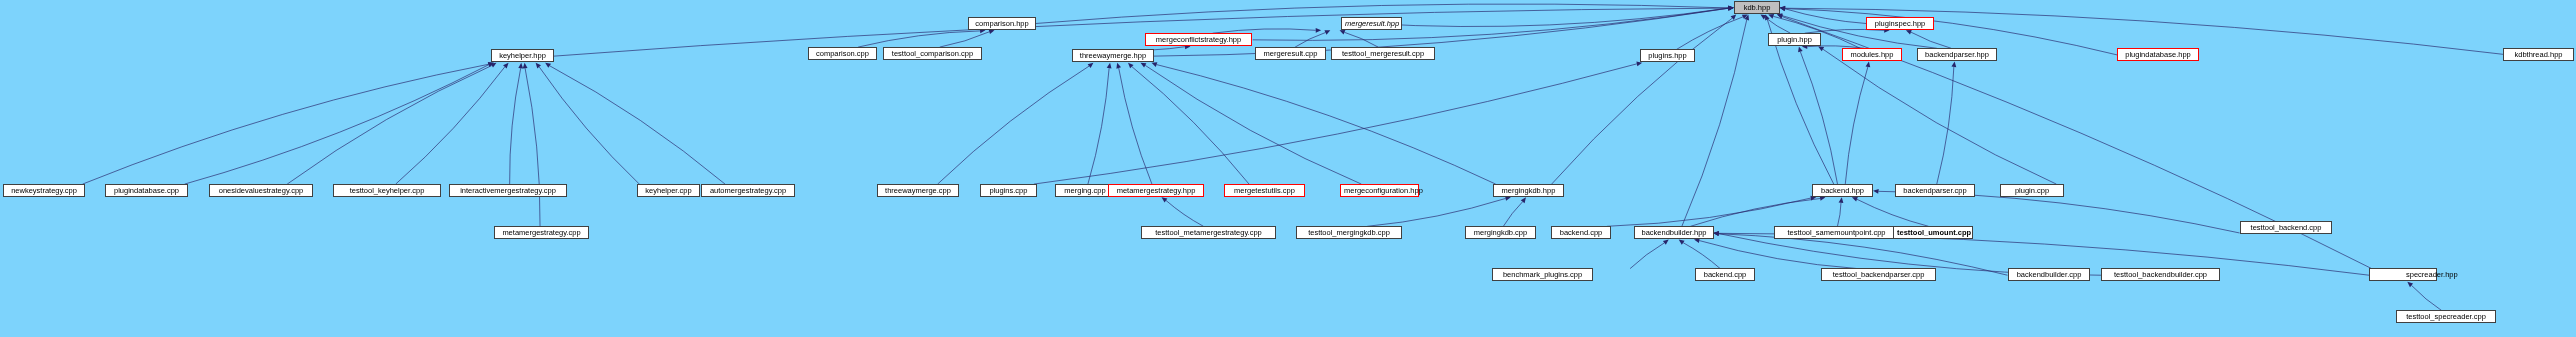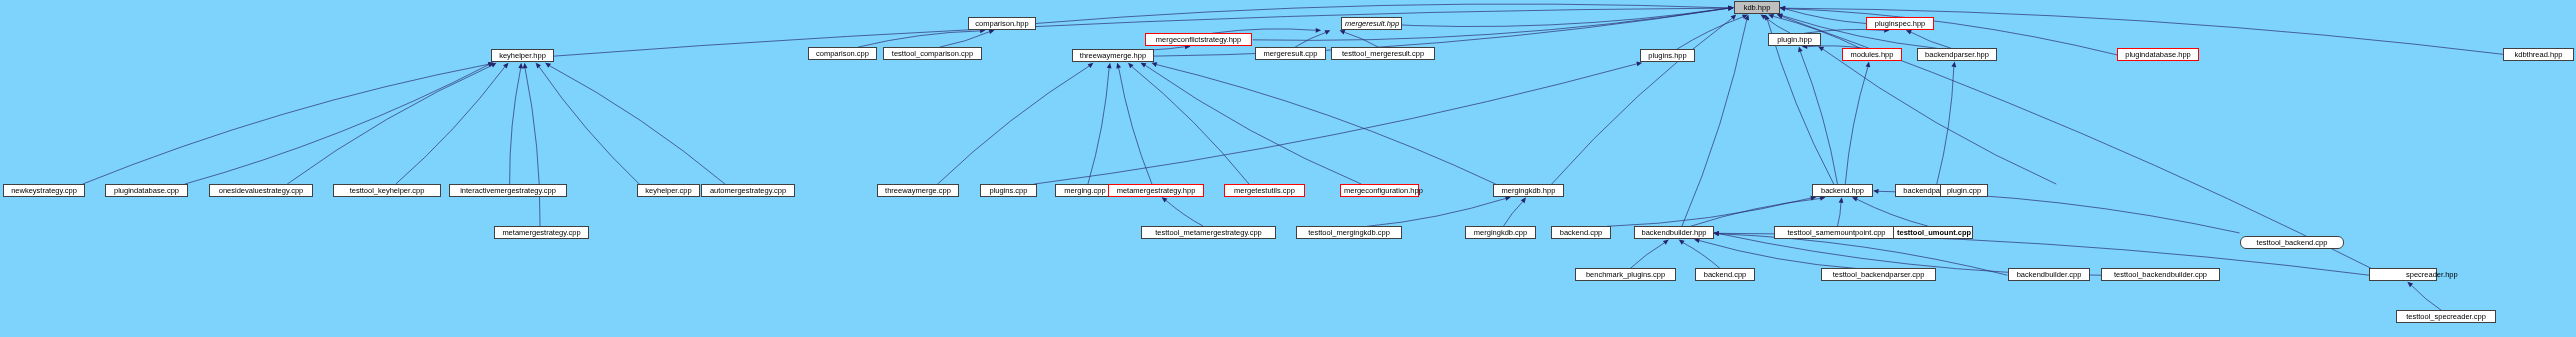--- a/index.html
+++ b/index.html
@@ -168,31 +168,31 @@
       <div class="node" style="left: 701px; top: 184px; width: 94px;">automergestrategy.cpp</div>
       <div class="node" style="left: 877px; top: 184px; width: 82px;">threewaymerge.cpp</div>
       <div class="node" style="left: 980px; top: 184px; width: 57px;">plugins.cpp</div>
       <div class="node" style="left: 1055px; top: 184px; width: 60px;">merging.cpp</div>
       <div class="node hl" style="left: 1108px; top: 184px; width: 96px;">metamergestrategy.hpp</div>
       <div class="node hl" style="left: 1224px; top: 184px; width: 81px;">mergetestutils.cpp</div>
       <div class="node hl" style="left: 1340px; top: 184px; width: 79px;">mergeconfiguration.hpp</div>
       <div class="node" style="left: 1493px; top: 184px; width: 71px;">mergingkdb.hpp</div>
       <div class="node" style="left: 1812px; top: 184px; width: 61px;">backend.hpp</div>
       <div class="node" style="left: 1895px; top: 184px; width: 80px;">backendparser.cpp</div>
-      <div class="node" style="left: 1940px; top: 184px; width: 48px;">plugin.cpp</div>
+      <div class="node" style="left: 2000px; top: 184px; width: 64px;">plugin.cpp</div>
       <div class="node" style="left: 494px; top: 226px; width: 95px;">metamergestrategy.cpp</div>
       <div class="node" style="left: 1141px; top: 226px; width: 135px;">testtool_metamergestrategy.cpp</div>
       <div class="node" style="left: 1296px; top: 226px; width: 106px;">testtool_mergingkdb.cpp</div>
       <div class="node" style="left: 1465px; top: 226px; width: 71px;">mergingkdb.cpp</div>
       <div class="node" style="left: 1551px; top: 226px; width: 60px;">backend.cpp</div>
       <div class="node" style="left: 1634px; top: 226px; width: 80px;">backendbuilder.hpp</div>
       <div class="node" style="left: 1774px; top: 226px; width: 125px;">testtool_samemountpoint.cpp</div>
       <div class="node" style="left: 1893px; top: 226px; width: 80px; font-weight: bold;">testtool_umount.cpp</div>
-      <div class="node" style="left: 2240px; top: 236px; width: 104px; border-radius: 6px;">testtool_backend.cpp</div>
-      <div class="node" style="left: 1575px; top: 268px; width: 101px;">benchmark_plugins.cpp</div>
+      <div class="node" style="left: 2240px; top: 221px; width: 92px;">testtool_backend.cpp</div>
+      <div class="node" style="left: 1492px; top: 268px; width: 101px;">benchmark_plugins.cpp</div>
       <div class="node" style="left: 1695px; top: 268px; width: 60px;">backend.cpp</div>
       <div class="node" style="left: 1821px; top: 268px; width: 115px;">testtool_backendparser.cpp</div>
       <div class="node" style="left: 2008px; top: 268px; width: 82px;">backendbuilder.cpp</div>
       <div class="node" style="left: 2101px; top: 268px; width: 119px;">testtool_backendbuilder.cpp</div>
       <div class="node" style="left: 2369px; top: 268px; width: 68px; padding-left: 36px;">specreader.hpp</div>
       <div class="node" style="left: 2396px; top: 310px; width: 100px;">testtool_specreader.cpp</div>
     </div>
 </div>
 
 

